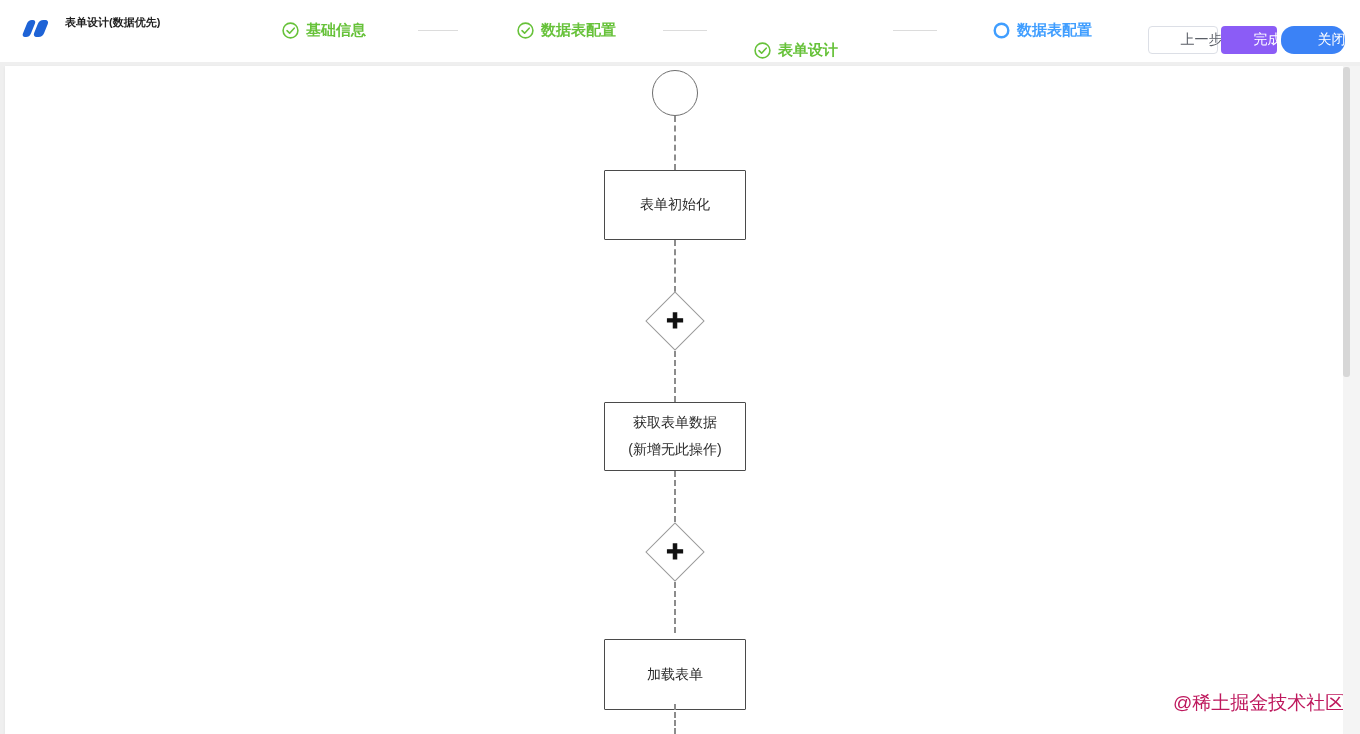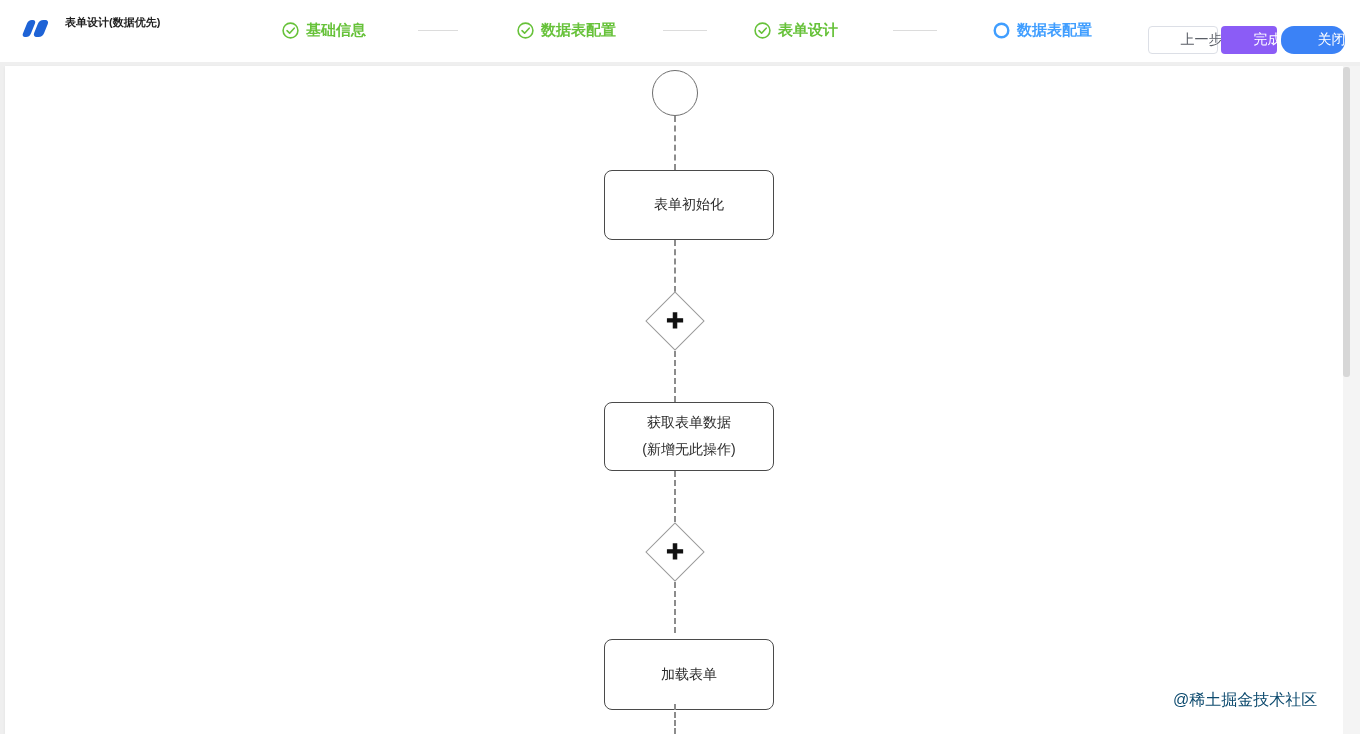--- a/index.html
+++ b/index.html
@@ -19,21 +19,21 @@
   .app-title {
     position:absolute; left:65px; top:15px;
     font-size:11px; font-weight:bold; color:#1f1f1f; white-space:nowrap;
   }
   
   .step { position:absolute; top:21px; display:flex; align-items:center; gap:7px; cursor:pointer; }
   .step-label { font-size:15px; font-weight:bold; white-space:nowrap; }
   .step.completed .step-label { color:#67C23A; }
   .step.active .step-label { color:#409EFF; }
   .step-divider { position:absolute; top:30px; height:1px; background:#dcdcdc; }
-  .s1 { left:282px;text-align:right; } .s2 { left:517px; } .s3 { left:754px; } .s4 { left:993px; }
+  .s1 { left:282px;text-align:right; } .s2 { left:517px; } .s3 { left:754px;margin-top:20px; } .s4 { left:993px; }
   .d1 { left:418px; width:40px; } .d2 { left:663px; width:44px; } .d3 { left:893px; width:44px; }
   
   .btn {
     position:absolute; top:26px; height:28px; border-radius:4px;
     font-size:14px; display:flex; align-items:center; justify-content:center;
     cursor:pointer; border:1px solid transparent; white-space:nowrap;padding-left:37px;
   }
   .btn-prev { left:1148px; width:70px; background:#ffffff; border-color:#dcdfe6; color:#5a5e66; }
   .btn-finish { left:1221px; width:56px; background:#8b5cf6; color:#ffffff; }
   .btn-close { left:1281px; width:64px; background:#3b82f6; color:#ffffff;border-radius:13px; }
@@ -50,42 +50,42 @@
   .c2 { top:174px; height:52px; }
   .c3 { top:285px; height:51px; }
   .c4 { top:405px; height:51px; }
   .c5 { top:516px; height:51px; }
   .c6 { top:638px; height:30px; }
   .start-node {
     position:absolute; left:647px; top:4px; width:46px; height:46px;
     border:1px solid #6e6e6e; border-radius:50%; background:#ffffff;
   }
   .task-node {
-    position:absolute; left:599px; width:170px;
-    border:1px solid #4a4a4a; border-radius:8px; background:#ffffff;
+    position:absolute; left:599px; width:142px;
+    border:1px solid #4a4a4a; border-radius:1px; background:#ffffff;
     display:flex; flex-direction:column; align-items:center; justify-content:center;
     gap:9px; font-size:14px; color:#2b2b2b; cursor:pointer; text-align:center;
   }
   .t1 { top:104px; height:70px; }
   .t2 { top:336px; height:69px; }
   .t3 { top:573px; height:71px; }
   .add-node { position:absolute; left:649px; width:42px; height:42px; cursor:pointer; }
   .a1 { top:234px; } .a2 { top:465px; }
   .diamond {
     position:absolute; inset:0; background:#ffffff;
     border:1px solid #9a9a9a; transform:rotate(45deg);
   }
   .plus {
     position:absolute; inset:0; display:flex; align-items:center; justify-content:center;
     font-size:30px; font-weight:900; color:#111111;
     -webkit-text-stroke:1.2px #111111; line-height:1; padding-bottom:3px;
   }
   .watermark {
     position:absolute; left:1168px; top:624px;
-    font-size:16px; color:#0c4a6e; white-space:nowrap;
+    font-size:19px; color:#be185d; white-space:nowrap;
   }
   
   .scrollbar-track {
     position:absolute; left:1343px; top:66px; width:17px; height:668px;
     background:#f4f4f4;
   }
   .scrollbar-thumb {
     position:absolute; left:0; top:1px; width:7px; height:310px;
     background:#d7d7d7; border-radius:3px; cursor:pointer;
   }

